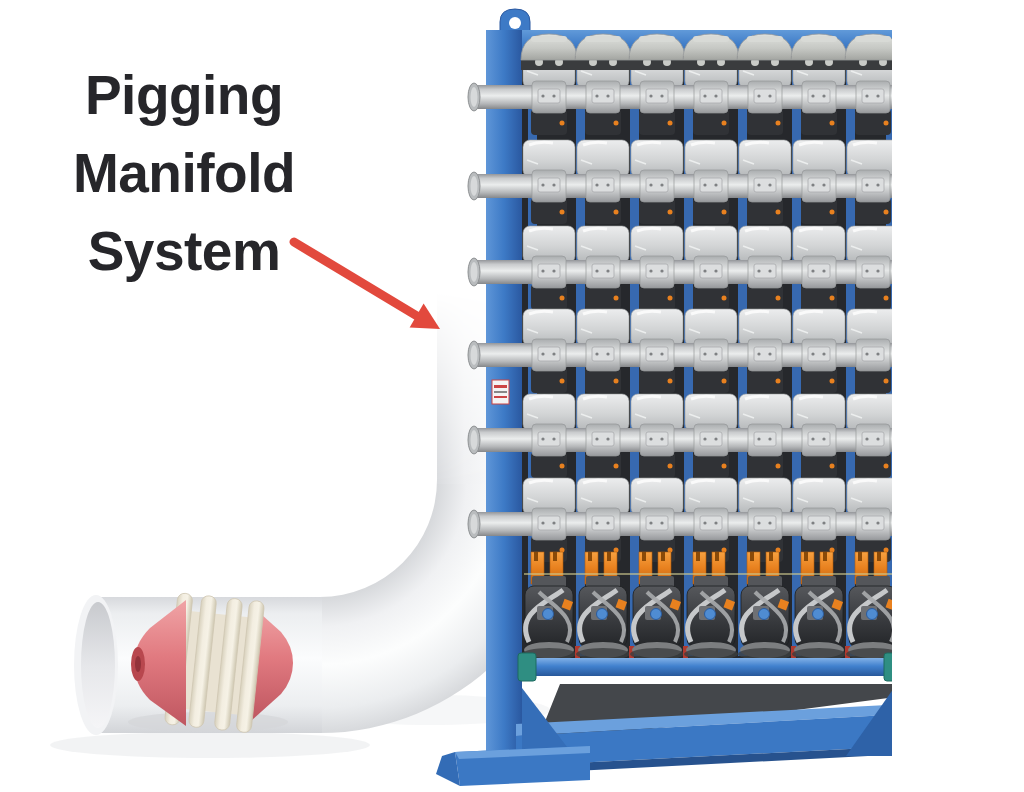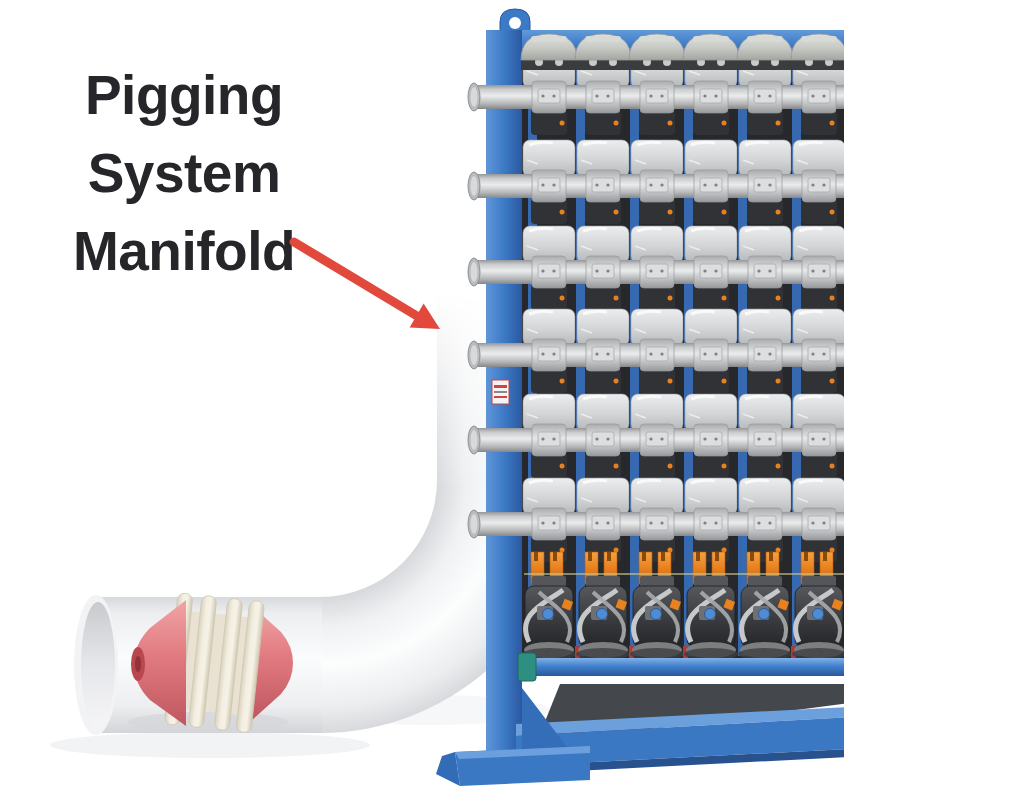--- a/index.html
+++ b/index.html
@@ -1,31 +1,31 @@
 <!DOCTYPE html>
 <html style="--bg: #ffffff; --title-color: #26262a;"><head>
 <meta charset="utf-8">
 <style>
   html,body{margin:0;padding:0;background:#fff;}
   .stage{position:relative;width:844px;height:792px;background:var(--bg,#fff);overflow:hidden;
-         font-family:"Liberation Sans",sans-serif;}
+         font-family:"Liberation Sans",sans-serif;padding-left:48px;}
   .headline{position:absolute;left:12px;top:56px;width:344px;text-align:center;
             color:var(--title-color,#26262a);font-weight:800;font-size:55px;line-height:78px;
             letter-spacing:-.5px;}
   .headline span{display:block;}
   svg{position:absolute;left:0;top:0;}
 </style>
 </head>
 <body>
 
 <div class="stage">
   <div class="headline">
     <span>Pigging</span>
+    <span>Manifold</span>
     <span>System</span>
-    <span>Manifold</span>
   </div>
 
   <svg id="scene-svg" width="1024" height="792" viewBox="0 0 1024 792">
     <defs>
       <linearGradient id="htubeGrad" x1="0" y1="0" x2="0" y2="1">
         <stop offset="0" stop-color="#d7d9dd"></stop>
           <stop offset=".12" stop-color="#eceef0"></stop>
         <stop offset=".45" stop-color="#fbfcfd"></stop>
           <stop offset=".8" stop-color="#eceef0"></stop>
         <stop offset="1" stop-color="#d2d4d8"></stop>

